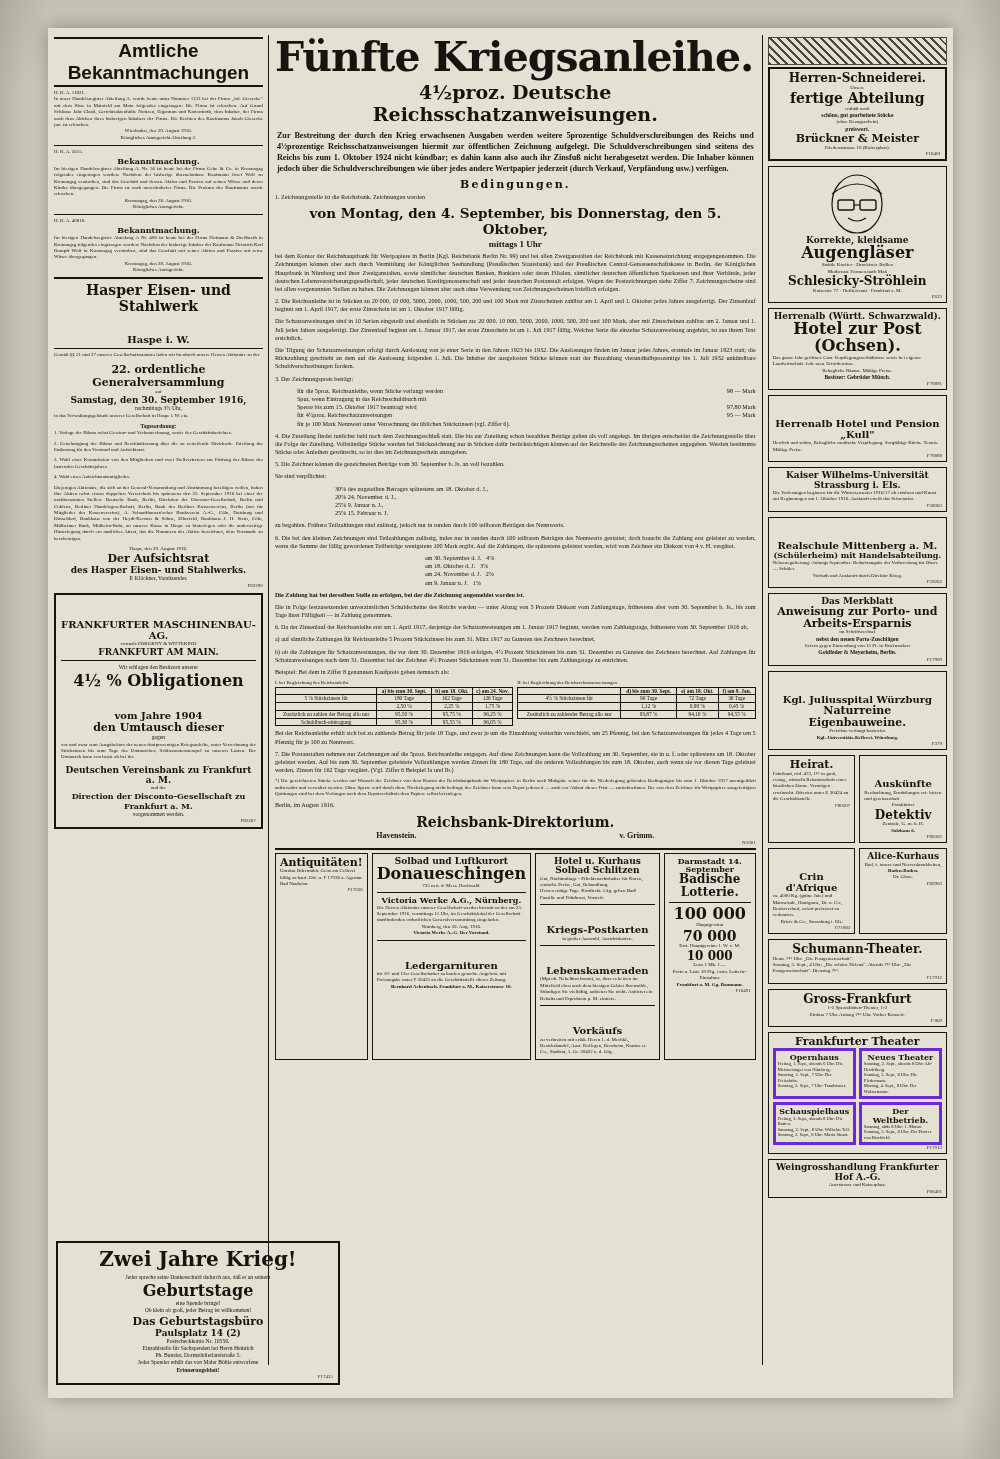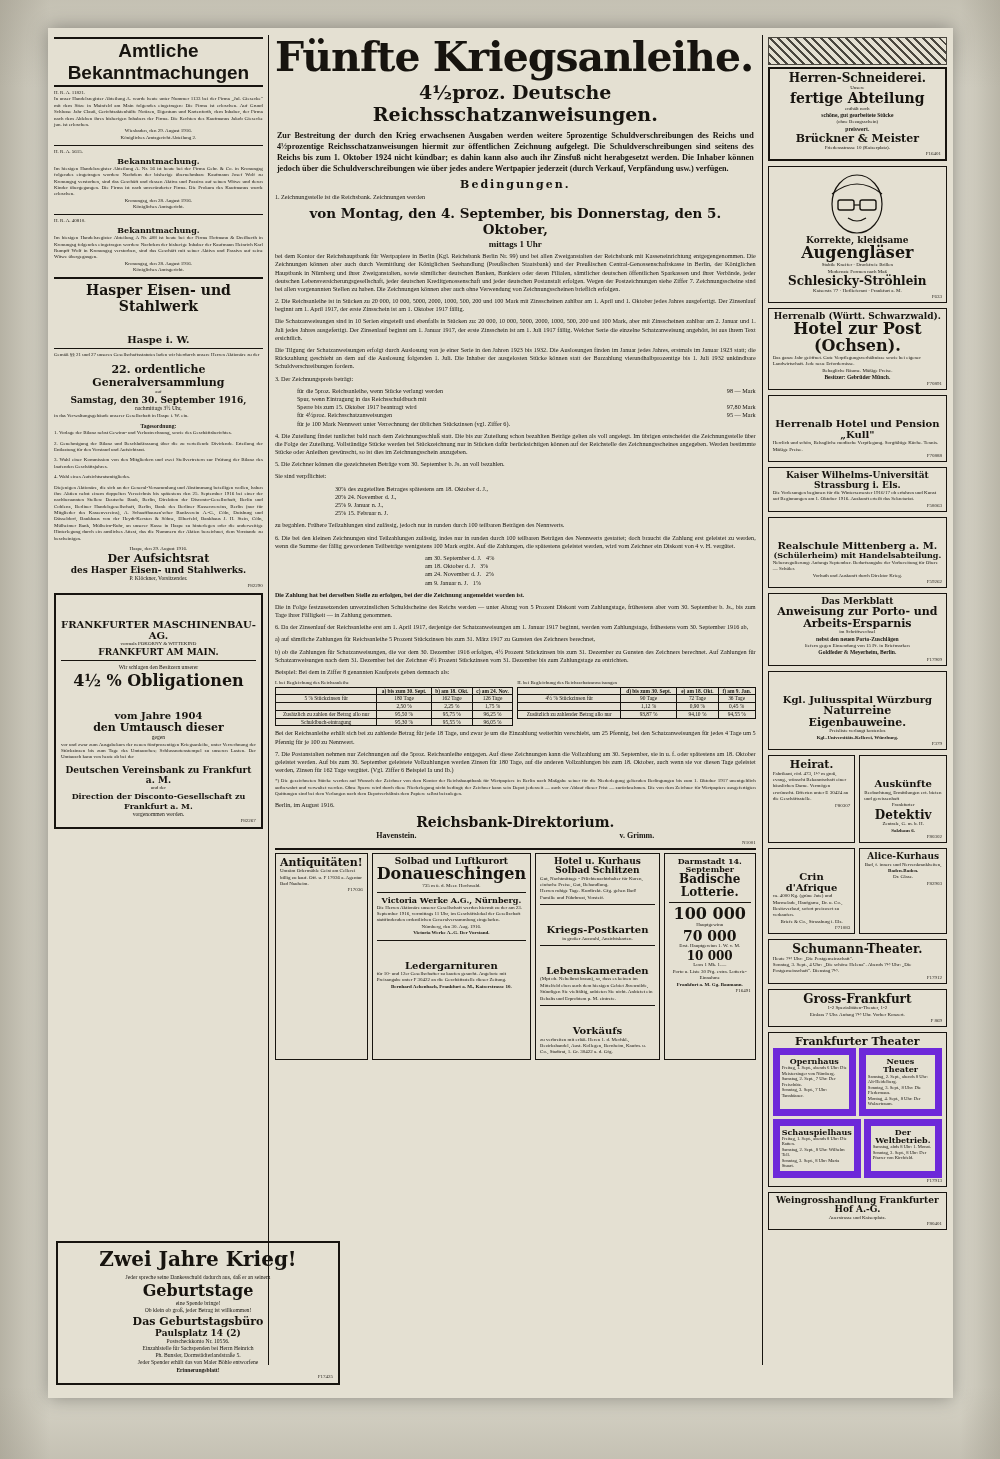--- a/index.html
+++ b/index.html
@@ -78,21 +78,21 @@
   .flexrow{display:flex;gap:4px;}
   .grid2{display:flex;gap:4px;}
   .face{width:86px;height:62px;margin:2px auto;position:relative;}
   .ornament{height:26px;border:1px solid #17140f;margin:2px 0;background:
     repeating-linear-gradient(45deg,#17140f 0 2px,transparent 2px 6px);opacity:.75;}
   .bottomcols{display:flex;gap:4px;}
   .signature{font-family:"DejaVu Serif", serif;font-weight:bold;text-align:center;font-size:14px;margin:4px 0 1px;}
   .rbsign{display:flex;justify-content:space-around;font-size:8px;font-weight:bold;}
   .tinytbl{font-size:4.6px;line-height:1.2;}
   .theater-row{display:flex;gap:3px;}
-  .theater-col{flex:1;border:7px solid #6d28d9;padding:2px;}
+  .theater-col{flex:1;border:3px solid #6d28d9;padding:2px;}
 </style>
 </head>
 <body>
 
 <div id="page">
  <div class="sheet">
   <div class="inner">
 
 
    <div class="cols">

